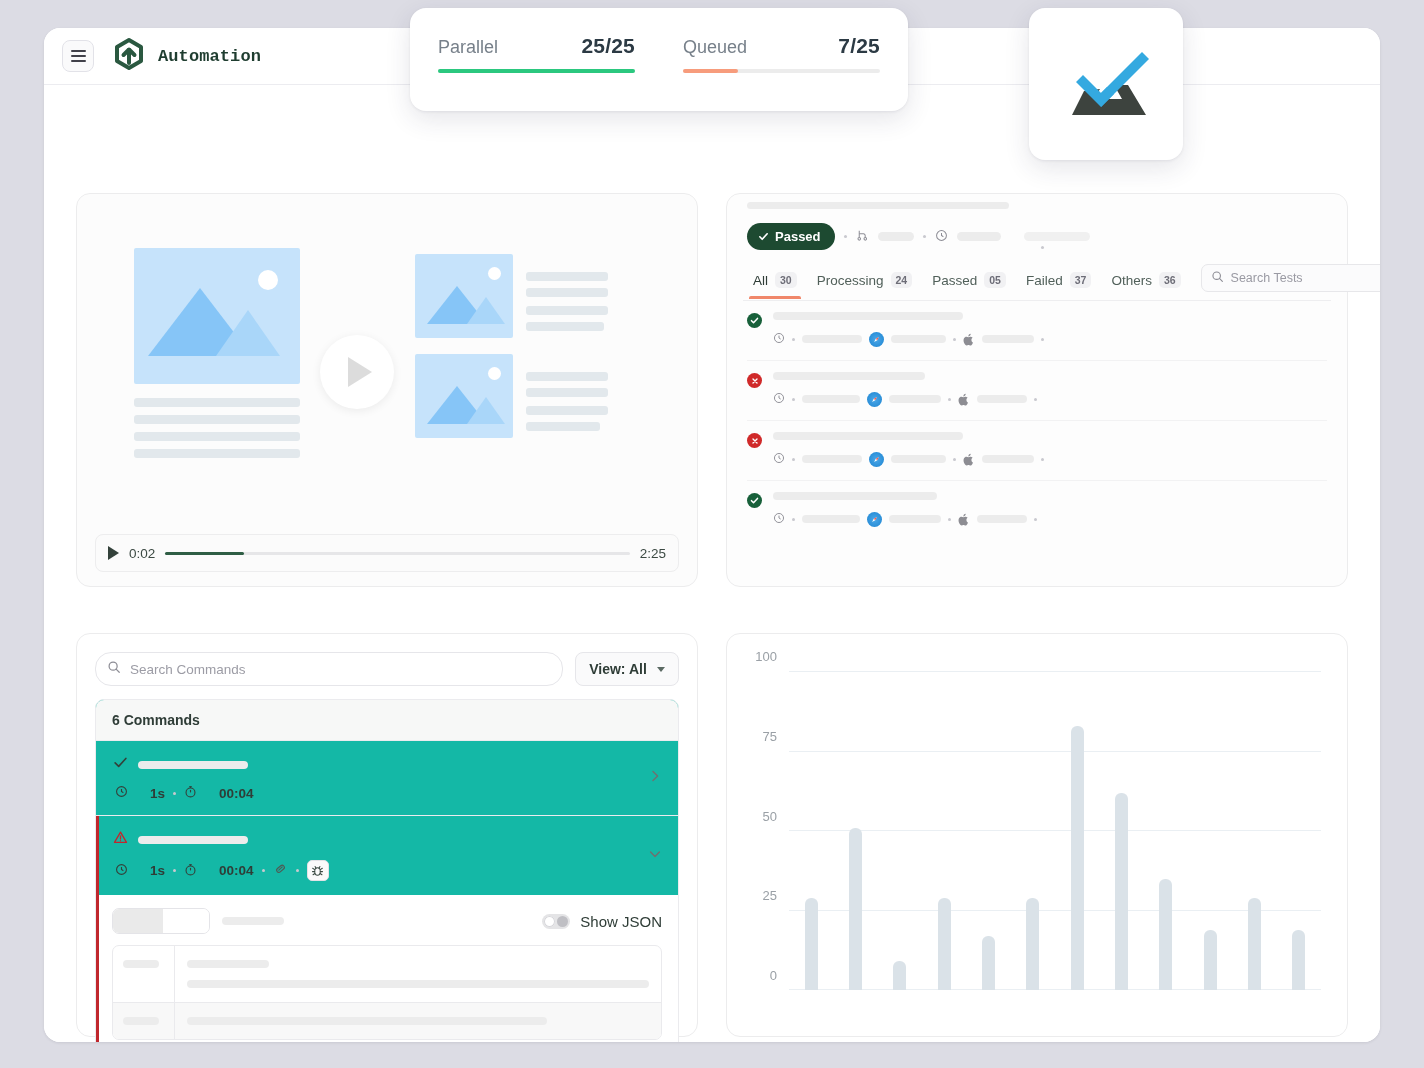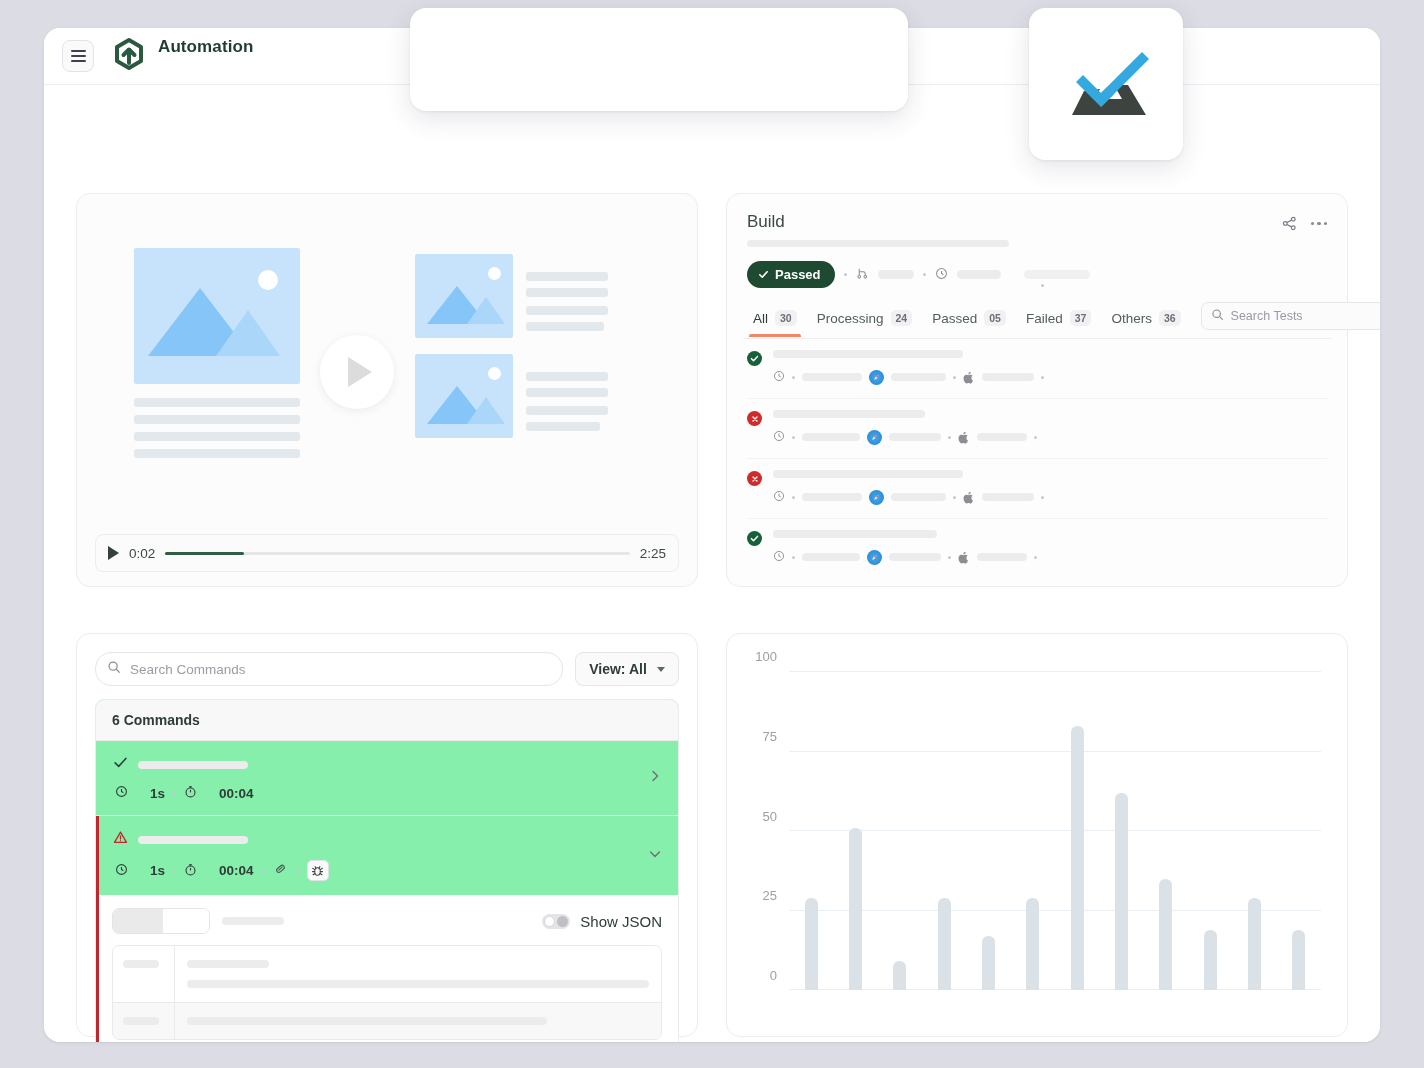--- a/index.html
+++ b/index.html
@@ -24,21 +24,21 @@
     height: 57px; display: flex; align-items: center;
     padding: 0 18px; border-bottom: 1px solid #ececf0;
     background: #fff;
   }
   .hamburger {
     width: 32px; height: 32px; border: 1px solid #e2e2e8; border-radius: 8px;
     background: #fafafb; display: flex; flex-direction: column;
     align-items: center; justify-content: center; gap: 3px; cursor: pointer;
   }
   .hamburger i { display: block; width: 15px; height: 2px; background: #41414a; border-radius: 1px; }
-  .brand { display: flex; gap: 12px; margin-left: 18px; }
+  .brand { display: flex; align-items: center; gap: 12px; margin-left: 18px; font-family: Liberation Mono, monospace; }
   .brand-title { font-size: 17px; font-weight: 700; color: #1f3d30; letter-spacing: .1px; }
 
   .canvas { position: relative; padding: 0; height: calc(100% - 57px); background: #fff; }
 
   
   .panel {
     position: absolute; background: #fdfdfd;
     border: 1px solid #ececed; border-radius: 14px;
   }
   .panel.plain { background: #fcfcfc; }
@@ -173,21 +173,21 @@
   .cmd-search input::placeholder { color: #9c9ca5; }
   .view-select {
     height: 34px; min-width: 104px; border: 1px solid #e6e6ea; border-radius: 8px;
     background: #fafafb; display: flex; align-items: center; justify-content: center;
     gap: 10px; padding: 0 12px; cursor: pointer;
     font-size: 14px; font-weight: 700; color: #2f3d37;
   }
   .caret { width: 0; height: 0; border-left: 4.5px solid transparent;
            border-right: 4.5px solid transparent; border-top: 5px solid #5b6a63; }
 
-  .cmd-list { margin-top: 13px; border: 1px solid #ebebee; border-radius: 9px; overflow: hidden; background:#86efac; }
+  .cmd-list { margin-top: 13px; border: 1px solid #ebebee; border-radius: 9px; overflow: hidden; background:#14b8a6; }
   .cmd-list-head { background: #f7f8f7; padding: 12px 16px; font-size: 14px; font-weight: 700; color: #2f3d37;
                    border-bottom: 1px solid #ebebee; }
   .cmd-item { position: relative; padding: 14px 16px 14px 17px; border-bottom: 1px solid #ebebee; }
   .cmd-item.err::before {
     content: ""; position: absolute; left: 0; top: 0; bottom: 0; width: 2.5px; background: #c0272d;
   }
   .cmd-top { display: flex; align-items: center; gap: 10px; }
   .cmd-metrics { display: flex; align-items: center; gap: 8px; margin-top: 11px; padding-left: 2px; }
   .metric { display: inline-flex; align-items: center; gap: 22px; font-size: 13.5px; font-weight: 700; color: #2f3d37; }
   .chev {
@@ -323,38 +323,20 @@
           <span class="vc-play"></span>
           <span class="vc-time">0:02</span>
           <span class="vc-track">
             <span class="vc-fill" id="vc-fill" style="width: 17%;"></span>
           </span>
           <span class="vc-time">2:25</span>
         </div>
       </div>
 
       <div class="panel" id="build-panel">
-        <div class="build-head">
-          <div class="build-title">Build</div>
-          <div class="build-actions">
-            <span class="ico-btn">
-              <svg width="15" height="15" viewBox="0 0 16 16" fill="none" stroke="#7a7a84" stroke-width="1.3">
-                <circle cx="12" cy="3.5" r="2"></circle>
-                  <circle cx="12" cy="12.5" r="2"></circle>
-                  <circle cx="3.5" cy="8" r="2"></circle>
-                <path d="M5.3 7 L10.2 4.4 M5.3 9 L10.2 11.6"></path>
-              </svg>
-            </span>
-            <span class="dots">
-                <i></i>
-                <i></i>
-                <i></i>
-              </span>
-          </div>
-        </div>
 
         <div style="padding:0 20px; margin-top:8px;">
           <span class="skel" style="width:262px; height:7px;"></span>
         </div>
 
         <div class="build-meta">
           <span class="badge-passed">
             <svg width="11" height="11" viewBox="0 0 12 12" fill="none" stroke="#fff" stroke-width="1.8" stroke-linecap="round" stroke-linejoin="round">
                 <path d="M2 6.3 L4.6 9 L10 3"></path>
               </svg>
@@ -746,20 +728,38 @@
               </div>
           </div>
         </div>
       </div>
 
     </div>
   </div>
 
   <div class="float-card" id="parallel-card">
     <div class="stat-grid" id="stat-grid">
+        <div class="stat">
+          <div class="stat-head">
+            <span class="stat-label">Parallel</span>
+            <span class="stat-value">25/25</span>
+          </div>
+          <div class="stat-track">
+            <div class="stat-fill" style="width: 100%; background: rgb(43, 200, 127);"></div>
+          </div>
+        </div>
+        <div class="stat">
+          <div class="stat-head">
+            <span class="stat-label">Queued</span>
+            <span class="stat-value">7/25</span>
+          </div>
+          <div class="stat-track">
+            <div class="stat-fill" style="width: 28%; background: rgb(247, 156, 124);"></div>
+          </div>
+        </div>
       </div>
   </div>
 
   <div class="float-card" id="logo-card">
     <span>
       <svg width="104" height="86" viewBox="0 0 104 86">
         <path d="M30 52 L18 76 H92 L74 46 H60 L68 60 H40 L46 50 Z" fill="#3d433e"></path>
         <path d="M29 36 L22 43 L47 68 L60 55 L53 48 L47 54 Z" fill="#34a9e0"></path>
         <path d="M47 68 L95 20 L88 13 L47 54 Z" fill="#34a9e0"></path>
       </svg>

